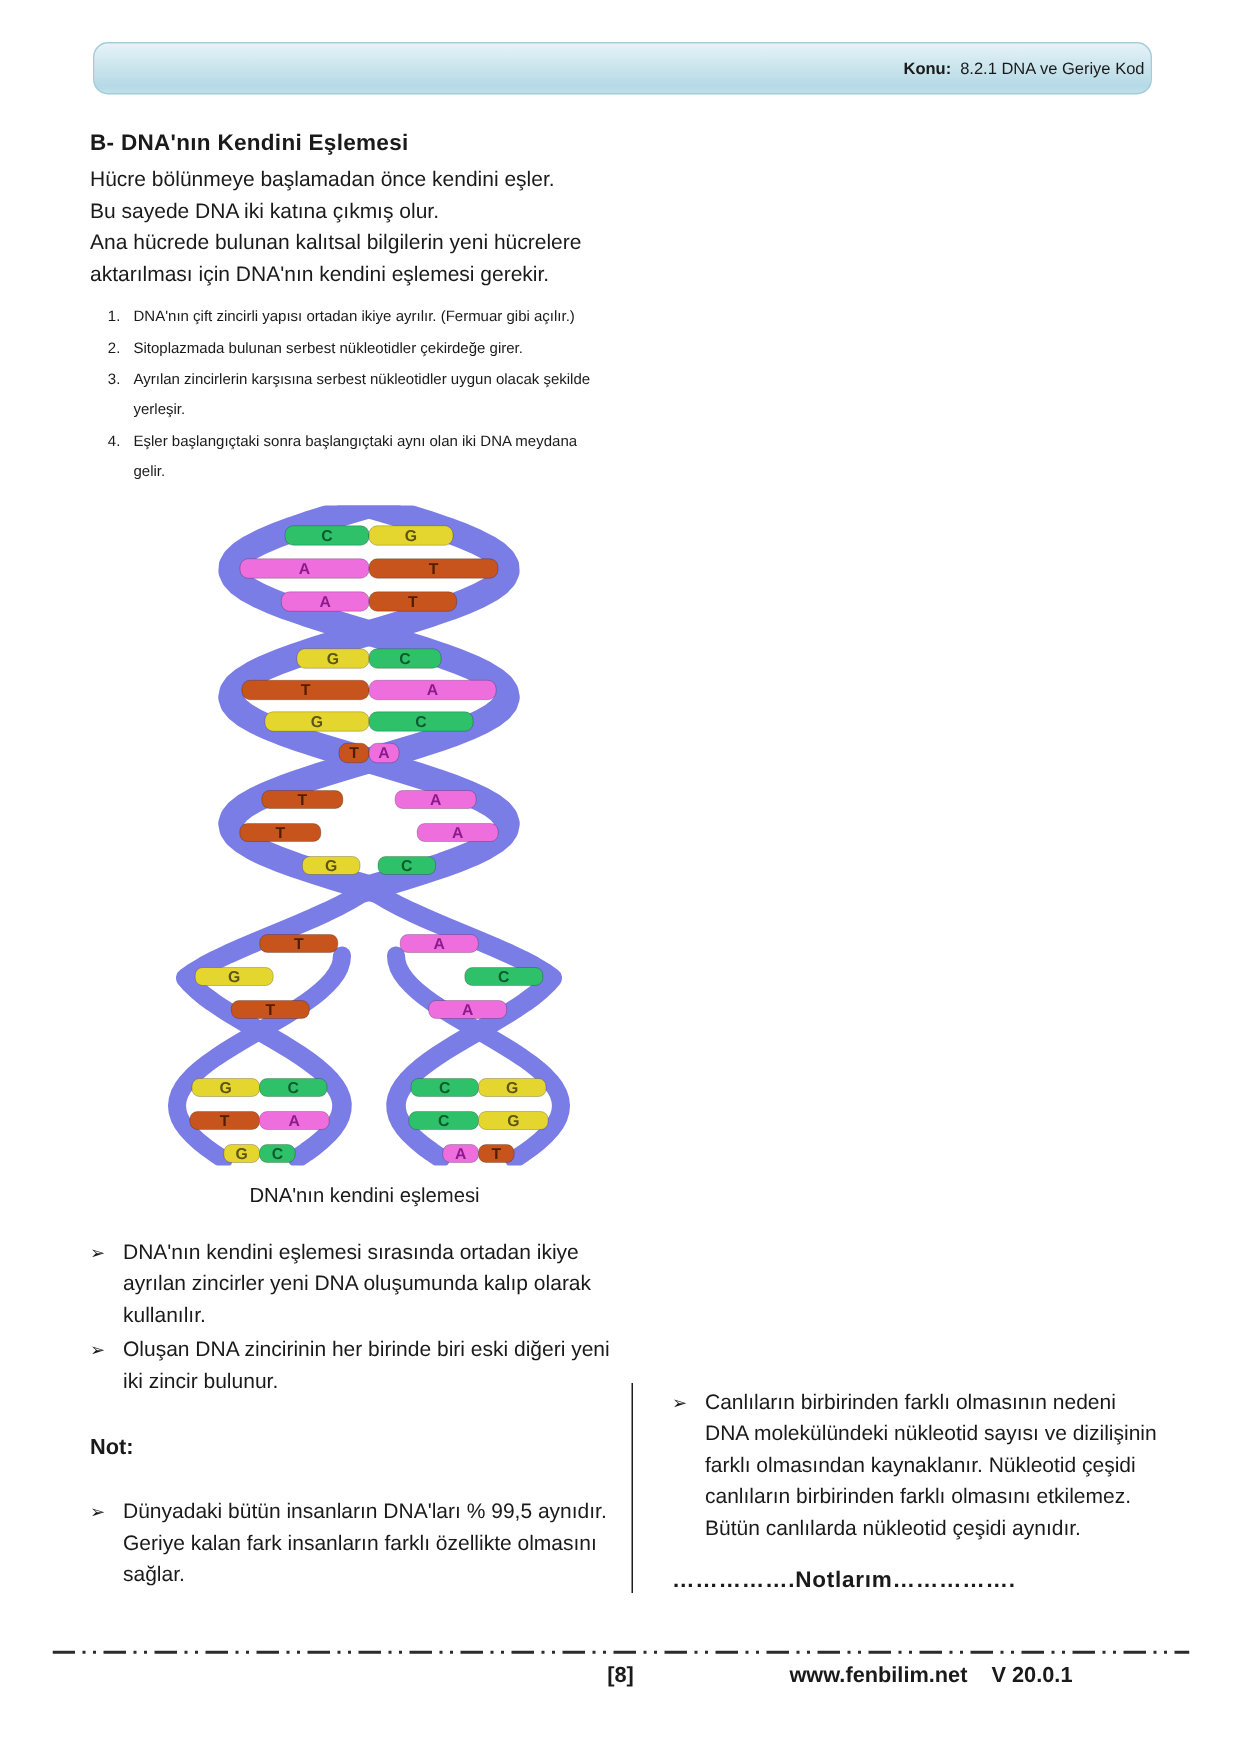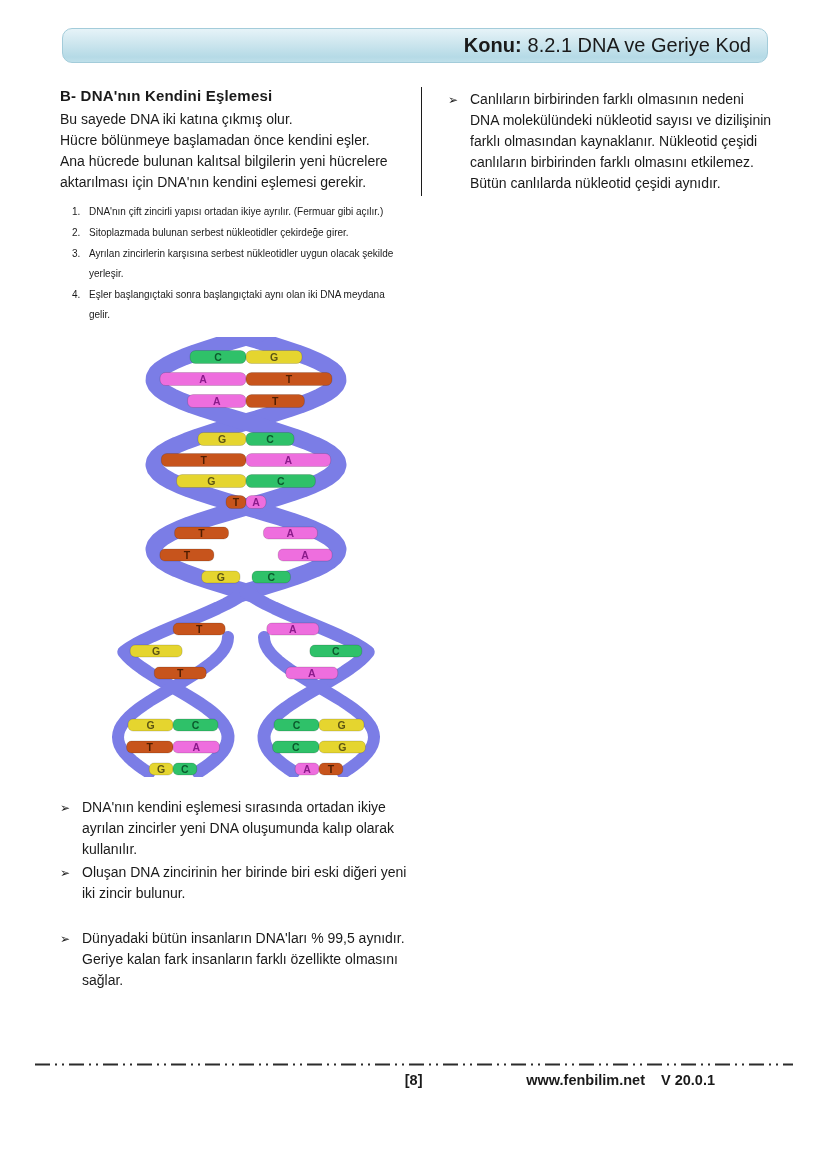--- a/index.html
+++ b/index.html
@@ -6,26 +6,26 @@
   html,body { width:828px; height:1171px; background:#ffffff; overflow:hidden;
     font-family:"Liberation Sans", sans-serif; color:#1a1a1a; }
   .page { position:relative; width:828px; height:1171px; background:#fff; }
 
   
   .topic-bar {
     margin:28px 60px 0 62px; height:35px; border-radius:10px;
     border:1px solid #a3ccda;
     background:linear-gradient(180deg,#e6f3f8 0%,#cfe7ef 40%,#b5dae6 85%,#bfe0ea 100%);
     display:flex; align-items:center; justify-content:flex-end;
-    padding-right:16px; font-size:20px;
+    padding-right:4px; font-size:11px;
   }
   .topic-bar .topic-label { font-weight:bold; margin-right:6px; }
 
   
-  .columns { display:flex; margin:0 55px 0 60px; padding-top:24px; min-height:962px; align-items:flex-start; }
+  .columns { display:flex; margin:0 55px 0 60px; padding-top:24px; min-height:962px; align-items:flex-end; }
   .col-left  { width:361px; padding-right:14px; }
   .col-right { flex:1; border-left:1.6px solid #1c1c1c; padding-left:26px; }
 
   h2.section-heading { font-size:15px; font-weight:bold; letter-spacing:.2px; margin-bottom:5px; }
   .intro div { font-size:14px; line-height:21px; }
 
   ol.steps { margin:9px 0 0 23px; font-size:10px; line-height:20px; }
   ol.steps li { padding-left:6px; margin-bottom:1px; }
 
   .figure-wrap { margin:12px 0 0 28px; width:310px; height:440px; }
@@ -57,22 +57,22 @@
   <div class="topic-bar">
     <span class="topic-label">Konu:</span>
     <span class="topic-title">8.2.1 DNA ve Geriye Kod</span>
   </div>
 
   <div class="columns">
 
     <div class="col-left">
       <h2 class="section-heading">B-  DNA'nın Kendini Eşlemesi</h2>
       <div class="intro">
+          <div>Hücre bölünmeye başlamadan önce kendini eşler.</div>
           <div>Bu sayede DNA iki katına çıkmış olur.</div>
-          <div>Hücre bölünmeye başlamadan önce kendini eşler.</div>
           <div>Ana hücrede bulunan kalıtsal bilgilerin yeni hücrelere aktarılması için DNA'nın kendini eşlemesi gerekir.</div>
         </div>
       <ol class="steps">
           <li>DNA'nın çift zincirli yapısı ortadan ikiye ayrılır. (Fermuar gibi açılır.)</li>
           <li>Sitoplazmada bulunan serbest nükleotidler çekirdeğe girer.</li>
           <li>Ayrılan zincirlerin karşısına serbest nükleotidler uygun olacak şekilde yerleşir.</li>
           <li>Eşler başlangıçtaki sonra başlangıçtaki aynı olan iki DNA meydana gelir.</li>
         </ol>
 
       <div class="figure-wrap">
@@ -154,47 +154,50 @@
             <rect x="184.5728785013252" y="404" width="46.42712149867481" height="12" rx="5" fill="#2fc169" stroke="rgba(0,0,0,0.25)" stroke-width="0.6"></rect>
             <rect x="231" y="404" width="46.42712149867481" height="12" rx="5" fill="#e5d52f" stroke="rgba(0,0,0,0.25)" stroke-width="0.6"></rect>
             <text x="207.7864392506626" y="413.6" text-anchor="middle" font-size="10.5" font-weight="bold" fill="#0b5a2d">C</text>
             <text x="254.2135607493374" y="413.6" text-anchor="middle" font-size="10.5" font-weight="bold" fill="#5c5414">G</text>
             <rect x="207.20150333059638" y="426" width="23.798496669403633" height="12" rx="5" fill="#ee6ede" stroke="rgba(0,0,0,0.25)" stroke-width="0.6"></rect>
             <rect x="231" y="426" width="23.798496669403633" height="12" rx="5" fill="#c7541c" stroke="rgba(0,0,0,0.25)" stroke-width="0.6"></rect>
             <text x="219.1007516652982" y="435.6" text-anchor="middle" font-size="10.5" font-weight="bold" fill="#8b1b8b">A</text>
             <text x="242.8992483347018" y="435.6" text-anchor="middle" font-size="10.5" font-weight="bold" fill="#4f1d00">T</text>
           </svg>
       </div>
+      <div class="figure-caption">DNA'nın kendini eşlemesi</div>
 
       <ul class="arrows repl">
           <li>
             <span class="arr">➢</span>
             <span class="txt">DNA'nın kendini eşlemesi sırasında ortadan ikiye ayrılan zincirler yeni DNA oluşumunda kalıp olarak kullanılır.</span>
           </li>
           <li>
             <span class="arr">➢</span>
             <span class="txt">Oluşan DNA zincirinin her birinde biri eski diğeri yeni iki zincir bulunur.</span>
           </li>
         </ul>
 
+      <div class="note-label">Not:</div>
       <ul class="arrows notelist">
           <li>
             <span class="arr">➢</span>
             <span class="txt">Dünyadaki bütün insanların DNA'ları % 99,5 aynıdır. Geriye kalan fark insanların farklı özellikte olmasını sağlar.</span>
           </li>
         </ul>
     </div>
 
     <div class="col-right">
       <ul class="arrows">
           <li>
             <span class="arr">➢</span>
             <span class="txt">Canlıların birbirinden farklı olmasının nedeni DNA molekülündeki nükleotid sayısı ve dizilişinin farklı olmasından kaynaklanır. Nükleotid çeşidi canlıların birbirinden farklı olmasını etkilemez. Bütün canlılarda nükleotid çeşidi aynıdır.</span>
           </li>
         </ul>
+      <div class="notes-header">…………….Notlarım…………….</div>
     </div>
 
   </div>
 
   <svg class="footer-rule" width="758" height="3">
     <line x1="0" y1="1.5" x2="758" y2="1.5" stroke="#2b2b2b" stroke-width="2" stroke-dasharray="15 5 2 5 2 5"></line>
   </svg>
 
   <div class="footer-row">
     <span class="page-num">[8]</span>

